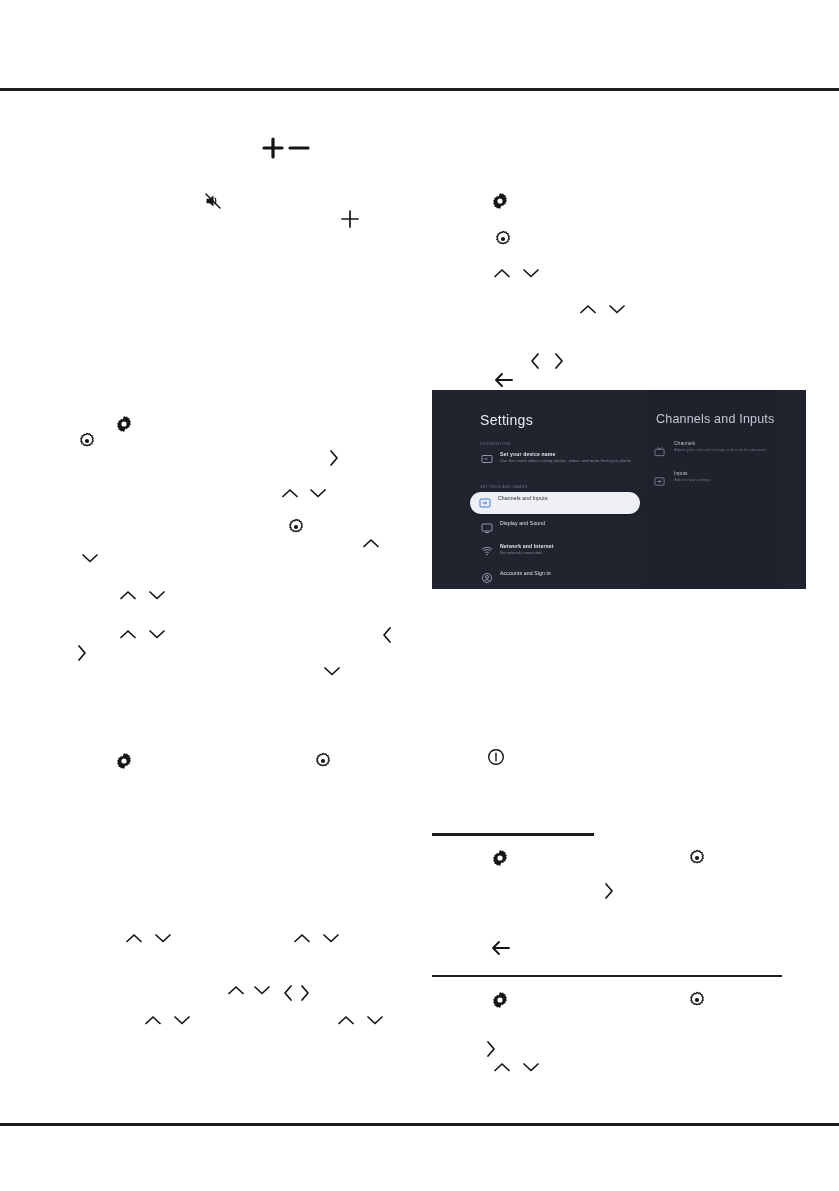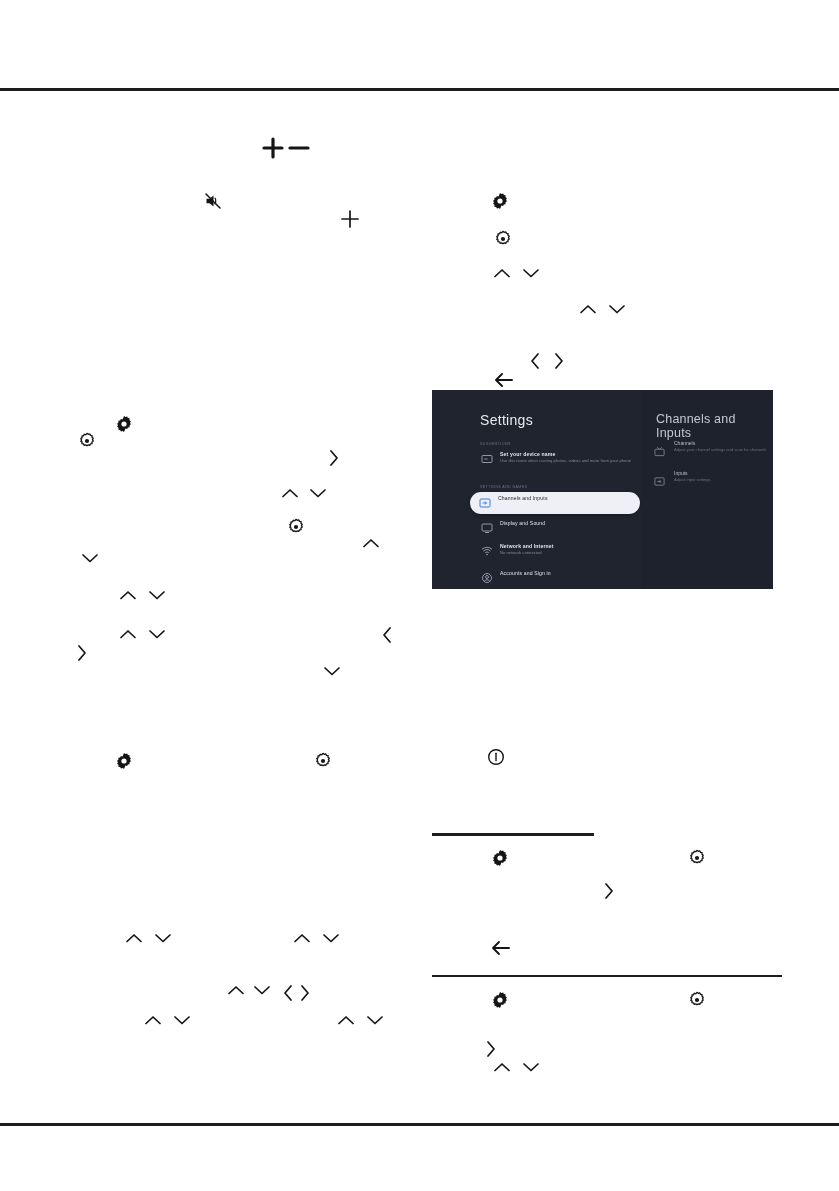--- a/index.html
+++ b/index.html
@@ -15,21 +15,21 @@
   .rule-bottom{left:0;top:1123px;width:839px;height:3px;}
   .rule-mid-short{left:432px;top:833px;width:162px;height:2.5px;}
   .rule-mid-wide{left:432px;top:975px;width:350px;height:2px;}
 
   
   .ic{position:absolute;display:block;color:#151515;}
   .ic svg{display:block;}
 
   
   .tvshot{
-    position:absolute;left:432px;top:390px;width:341px;height:199px;
+    position:absolute;left:432px;top:390px;width:374px;height:199px;
     background:#20242e;overflow:hidden;
   }
   .tv-left{position:absolute;left:0;top:0;width:210px;height:100%;background:#20242e;}
   .tv-right{position:absolute;left:210px;top:0;width:140px;height:100%;background:#1e222c;}
 
   .tv-title{
     position:absolute;left:48px;top:22px;
     font-size:14px;color:#e8eaef;letter-spacing:.3px;font-weight:400;
   }
   .tv-rtitle{

